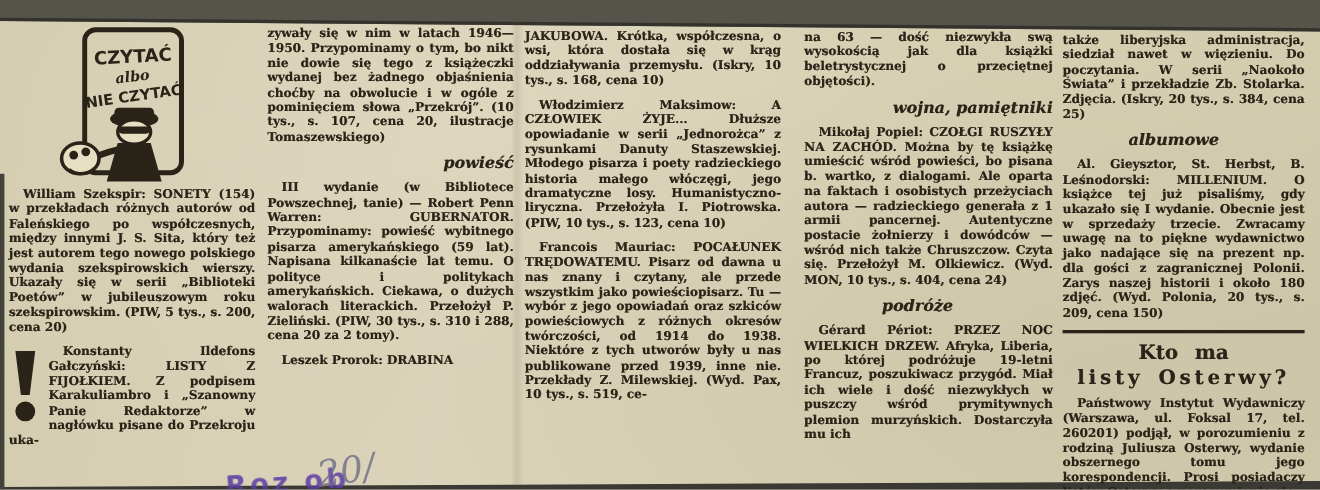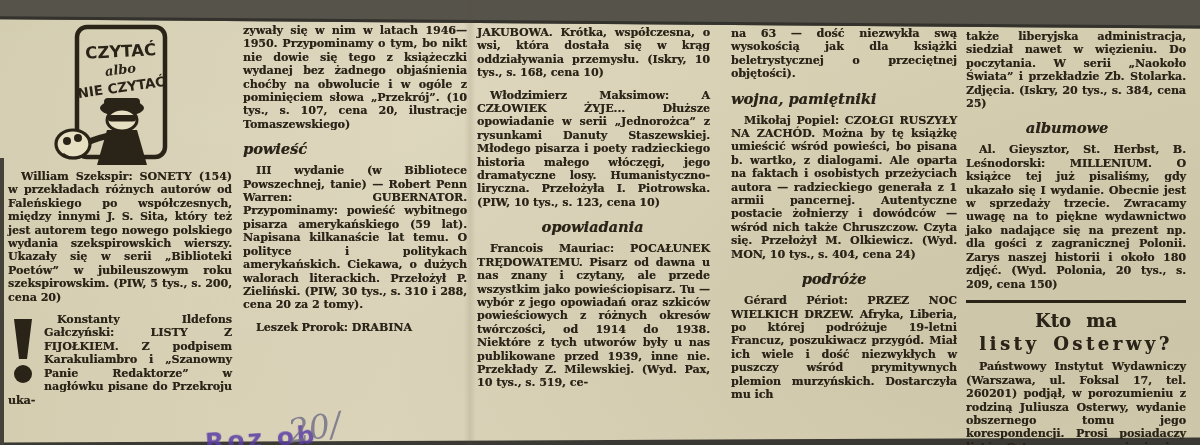--- a/index.html
+++ b/index.html
@@ -37,21 +37,21 @@
     font-weight:700; font-size:11px; line-height:13.4px;
     text-align:justify; text-indent:13px;
     text-shadow:0.3px 0 0 rgba(42,35,23,0.55);
   }
   p.noindent { text-indent:0; }
   .sec {
     margin:2px 0 7px 0; font-style:italic; font-weight:700; font-size:14.5px;
     text-shadow:0.4px 0 0 rgba(42,35,23,0.6);
   }
   .sec.right  { text-align:center; }
-  .sec.center { text-align:left; }
+  .sec.center { text-align:right; }
   .pad2  { padding-right:2px; }
   .pad12 { padding-right:12px; }
   .pad18 { padding-right:18px; }
   .pad20 { padding-right:20px; }
   .illo { position:relative; height:150px; margin-bottom:2px; }
   .illo svg { position:absolute; left:38px; top:0; }
   .excl { float:left; width:30px; height:68px; margin:4px 6px 0 0; }
   .rule5 { height:3.5px; background:#2a2317; margin:3px 0 7px 0; }
   .kto { margin:0 0 2px 0; text-align:center; font-weight:700; font-size:18px; word-spacing:9px;
          text-shadow:0.3px 0 0 rgba(42,35,23,0.55); }
@@ -114,21 +114,20 @@
   <div class="col col2">
     <p class="body noindent">zywały się w nim w latach 1946—1950. Przypominamy o tym, bo nikt nie dowie się tego z książeczki wydanej bez żadnego objaśnienia choćby na obwolucie i w ogóle z pominięciem słowa „Przekrój”. (10 tys., s. 107, cena 20, ilustracje Tomaszewskiego)</p>
     <div class="sec center">powieść</div>
     <p class="body">III wydanie (w Bibliotece Powszechnej, tanie) — Robert Penn Warren: GUBERNATOR. Przypominamy: powieść wybitnego pisarza amerykańskiego (59 lat). Napisana kilkanaście lat temu. O polityce i politykach amerykańskich. Ciekawa, o dużych walorach literackich. Przełożył P. Zieliński. (PIW, 30 tys., s. 310 i 288, cena 20 za 2 tomy).</p>
     <p class="body">Leszek Prorok: DRABINA</p>
   </div>
 
   <div class="col col3">
     <p class="body noindent">JAKUBOWA. Krótka, współczesna, o wsi, która dostała się w krąg oddziaływania przemysłu. (Iskry, 10 tys., s. 168, cena 10)</p>
     <p class="body">Włodzimierz Maksimow: A CZŁOWIEK ŻYJE... Dłuższe opowiadanie w serii „Jednorożca” z rysunkami Danuty Staszewskiej. Młodego pisarza i poety radzieckiego historia małego włóczęgi, jego dramatyczne losy. Humanistyczno-liryczna. Przełożyła I. Piotrowska. (PIW, 10 tys., s. 123, cena 10)</p>
-    <div class="sec right pad2">opowiadania</div>
     <p class="body">Francois Mauriac: POCAŁUNEK TRĘDOWATEMU. Pisarz od dawna u nas znany i czytany, ale przede wszystkim jako powieściopisarz. Tu — wybór z jego opowiadań oraz szkiców powieściowych z różnych okresów twórczości, od 1914 do 1938. Niektóre z tych utworów były u nas publikowane przed 1939, inne nie. Przekłady Z. Milewskiej. (Wyd. Pax, 10 tys., s. 519, ce-</p>
   </div>
 
   <div class="col col4">
     <p class="body noindent">na 63 — dość niezwykła swą wysokością jak dla książki beletrystycznej o przeciętnej objętości).</p>
     <div class="sec center">wojna, pamiętniki</div>
     <p class="body">Mikołaj Popiel: CZOŁGI RUSZYŁY NA ZACHÓD. Można by tę książkę umieścić wśród powieści, bo pisana b. wartko, z dialogami. Ale oparta na faktach i osobistych przeżyciach autora — radzieckiego generała z 1 armii pancernej. Autentyczne postacie żołnierzy i dowódców — wśród nich także Chruszczow. Czyta się. Przełożył M. Olkiewicz. (Wyd. MON, 10 tys., s. 404, cena 24)</p>
     <div class="sec right pad20">podróże</div>
     <p class="body">Gérard Périot: PRZEZ NOC WIELKICH DRZEW. Afryka, Liberia, po której podróżuje 19-letni Francuz, poszukiwacz przygód. Miał ich wiele i dość niezwykłych w puszczy wśród prymitywnych plemion murzyńskich. Dostarczyła mu ich</p>
   </div>

